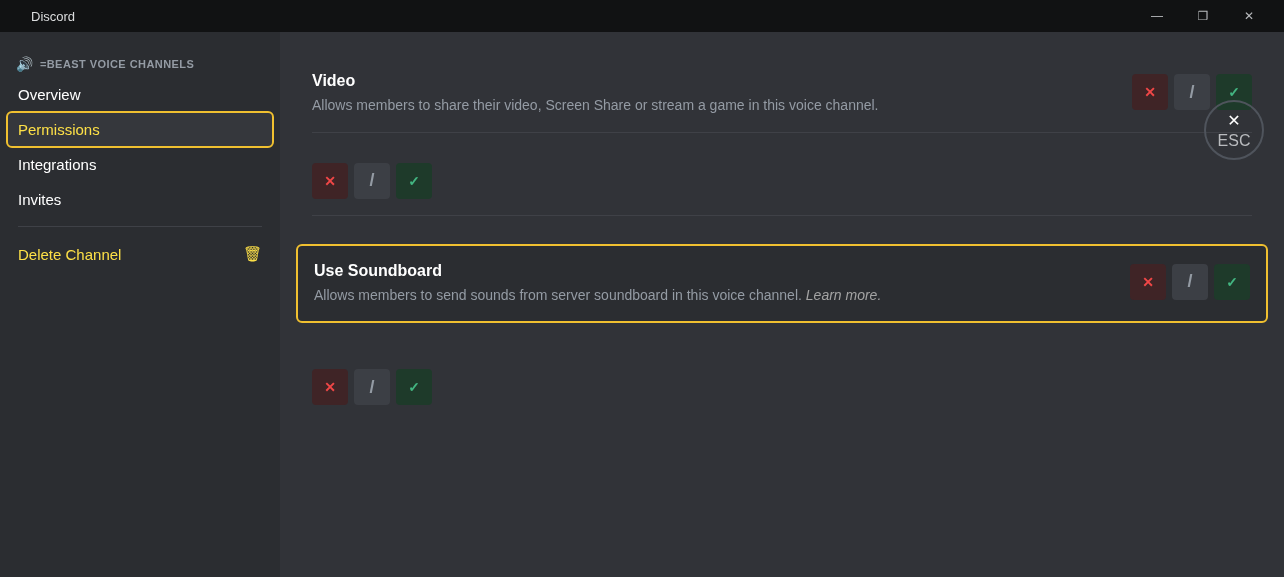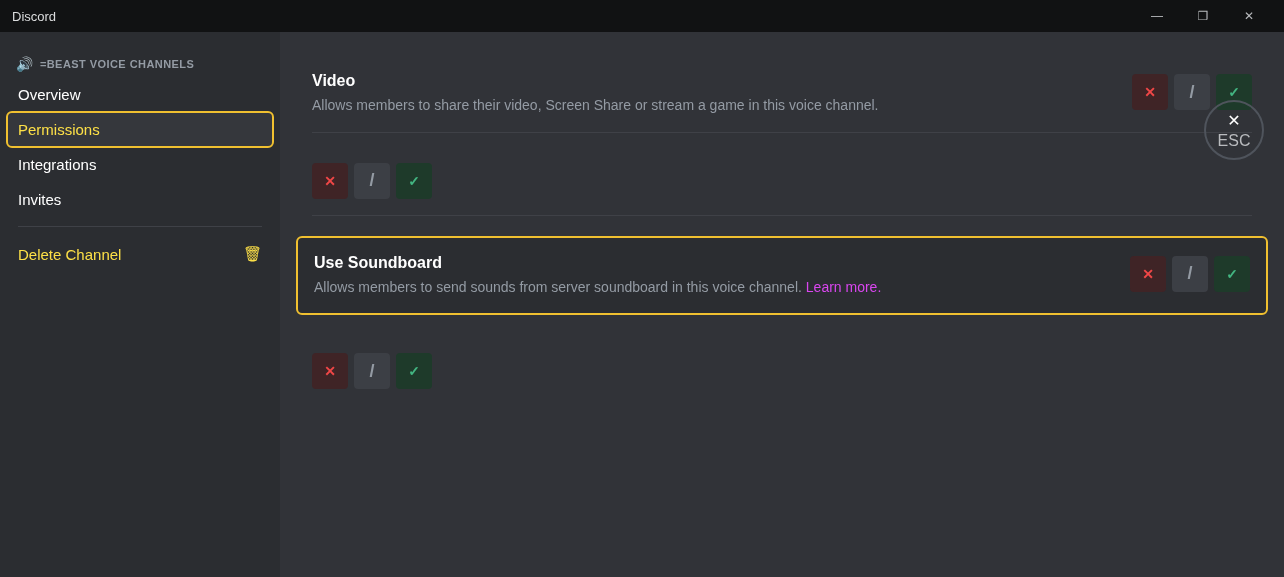--- a/index.html
+++ b/index.html
@@ -21,20 +21,21 @@
       display: flex;
       align-items: center;
       justify-content: space-between;
       padding: 0 12px;
       flex-shrink: 0;
     }
     .title-bar-left {
       display: flex;
       align-items: flex-start;
       gap: 8px;
+      margin-left: 19px;
     }
     .title-bar-title {
       font-size: 13px;
       color: #dcddde;
     }
     .title-bar-controls {
       display: flex;
       gap: 0;
     }
     .title-bar-btn {
@@ -125,42 +126,43 @@
       display: flex;
       align-items: flex-start;
       justify-content: space-between;
       gap: 24px;
     }
     .permission-row.highlighted {
       background: #2b2d31;
       border: 2px solid #f0c030;
       border-radius: 6px;
       padding: 16px;
-      margin: 8px -16px;
+      margin: 16px -16px;
     }
     .permission-row:last-child {
       border-bottom: none;
     }
     .permission-info {
       flex: 1;
     }
     .permission-title {
       font-size: 16px;
       font-weight: 600;
       color: #ffffff;
       margin-bottom: 6px;
     }
     .permission-desc {
       font-size: 14px;
       color: #949ba4;
       line-height: 1.4;
     }
     .permission-desc a {
-      color: #d946ef;
+      color: #a3a3a3;
       text-decoration: none;
+      font-style: italic;
     }
 
     
     .toggle-group {
       display: flex;
       gap: 6px;
       align-items: center;
       flex-shrink: 0;
       margin-top: 2px;
     }

